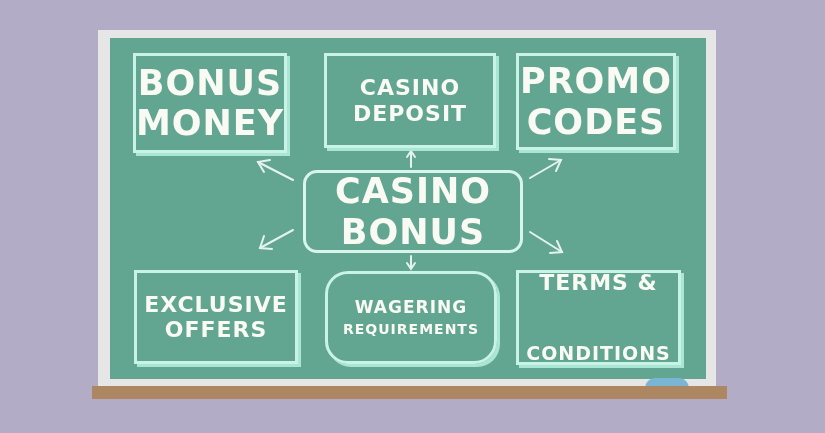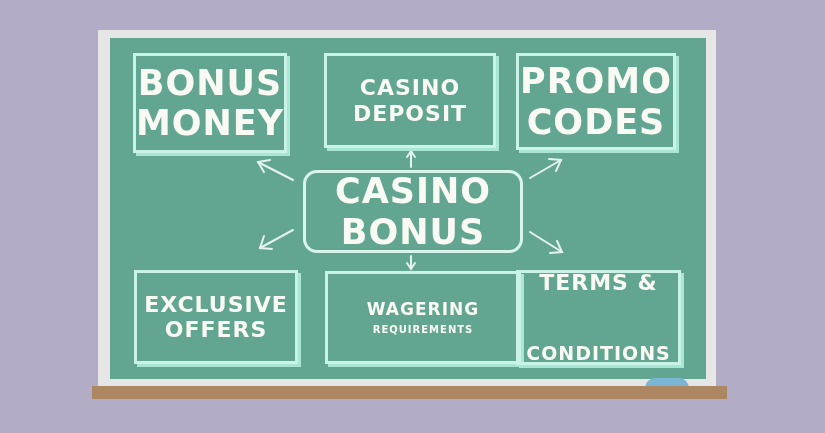--- a/index.html
+++ b/index.html
@@ -63,20 +63,20 @@
 
 <div class="box big center" style="left:303px;top:170px;width:220px;height:83px;text-align:right;">
   <span>CASINO</span>
   <span>BONUS</span>
 </div>
 
 <div class="box mid" style="left:134px;top:270px;width:164px;height:94px;">
   <span>EXCLUSIVE</span>
   <span>OFFERS</span>
 </div>
-<div class="box small" style="left:325px;top:271px;width:196px;height:93px;">
+<div class="box small" style="left:325px;top:271px;width:172px;height:93px;border-radius:23px;">
   <span>WAGERING</span>
-  <span style="font-size:10px;margin-top:4px;">REQUIREMENTS</span>
+  <span style="font-size:14px;margin-top:4px;">REQUIREMENTS</span>
 </div>
 <div class="box mid" style="left:516px;top:270px;width:165px;height:95px;gap:48px;">
   <span>TERMS &amp;</span>
   <span style="font-size:19px;">CONDITIONS</span>
 </div>
 
 </body></html>

